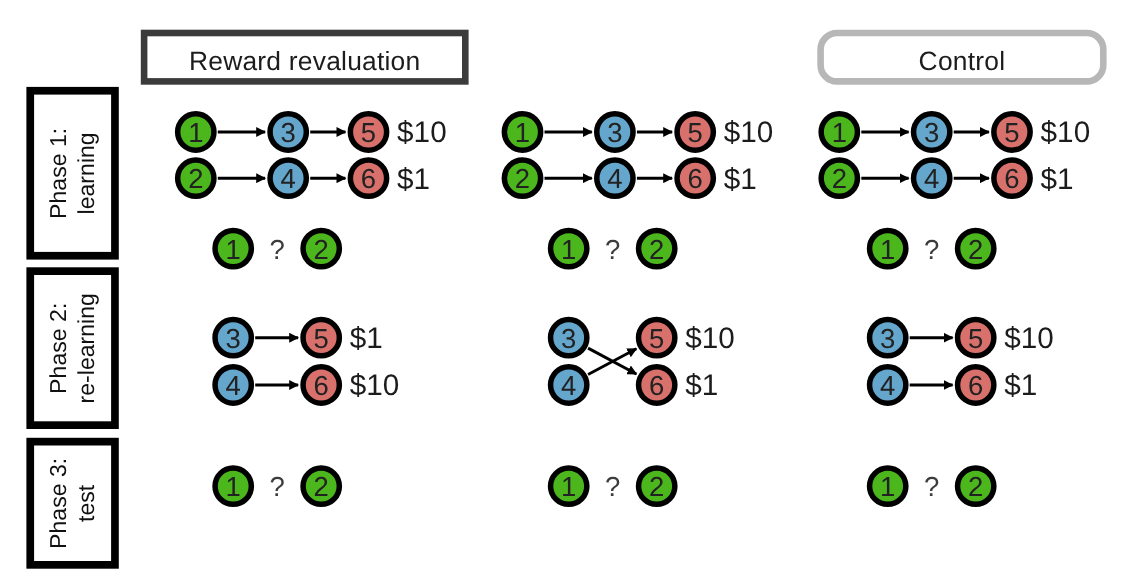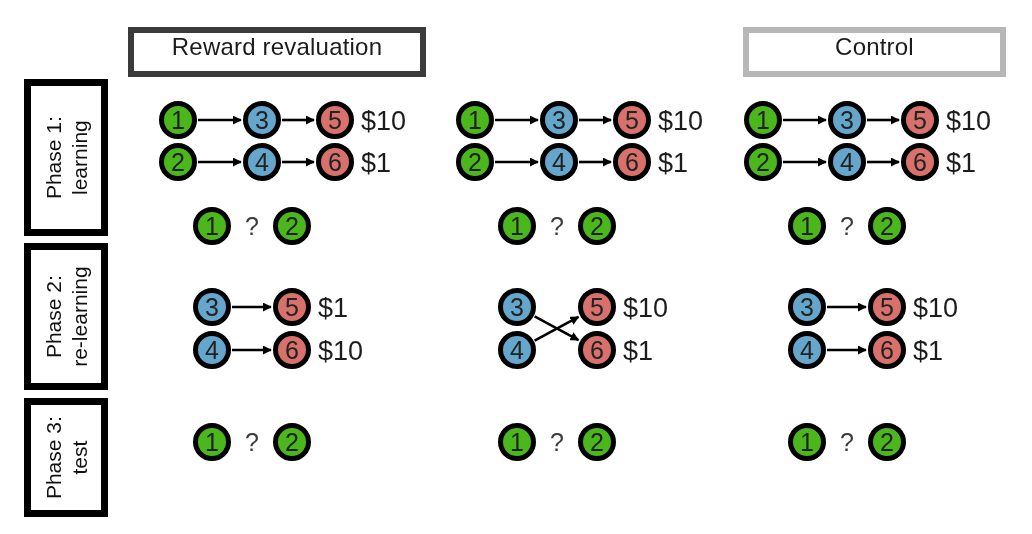--- a/index.html
+++ b/index.html
@@ -3,26 +3,26 @@
 <meta charset="utf-8">
 <style>
   html,body{margin:0;padding:0;background:#ffffff;}
   .figure{
     position:relative;width:1032px;height:534px;background:#ffffff;
     font-family:"Liberation Sans",sans-serif;color:#1c1c1c;overflow:hidden;
   }
   .col-header{
     position:absolute;top:27px;height:50px;background:#ffffff;
     border:6px solid #000;box-sizing:border-box;
-    display:flex;align-items:flex-start;justify-content:center;
+    display:flex;align-items:flex-end;justify-content:center;
     font-size:24px;letter-spacing:0.2px;color:#1c1c1c;
   }
   .col-header.c0{left:128px;width:298px;}
   .col-header.c1{left:427px;width:310px;}
-  .col-header.c2{left:743px;width:263px;}
+  .col-header.c2{left:743px;width:263px;border-radius:18px;}
   .row-label{
     position:absolute;left:24px;width:84px;background:#ffffff;
     border:7px solid #000;box-sizing:border-box;
     display:flex;align-items:center;justify-content:center;
   }
   .row-label.r0{top:79px;height:157px;}
   .row-label.r1{top:243px;height:147px;}
   .row-label.r2{top:398px;height:119px;}
   .row-label .rot{
     transform:rotate(-90deg);white-space:nowrap;text-align:center;

